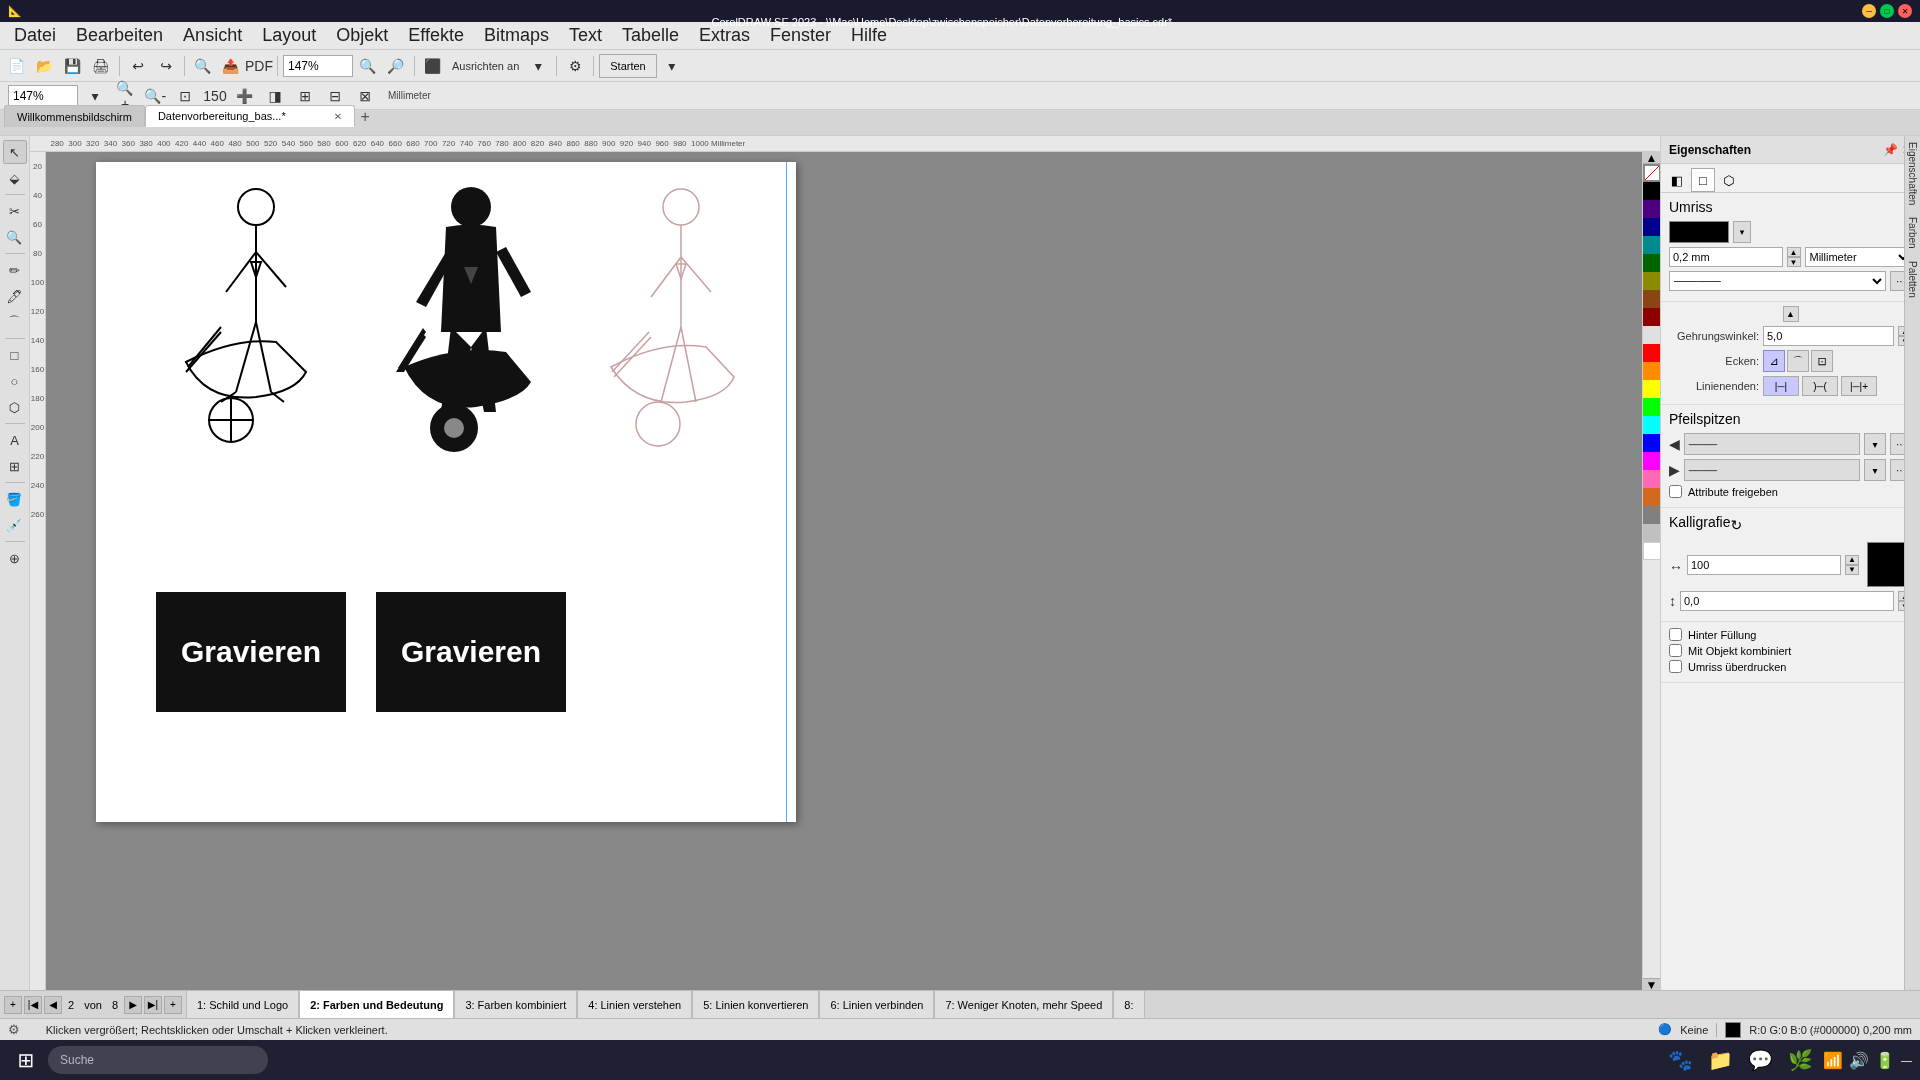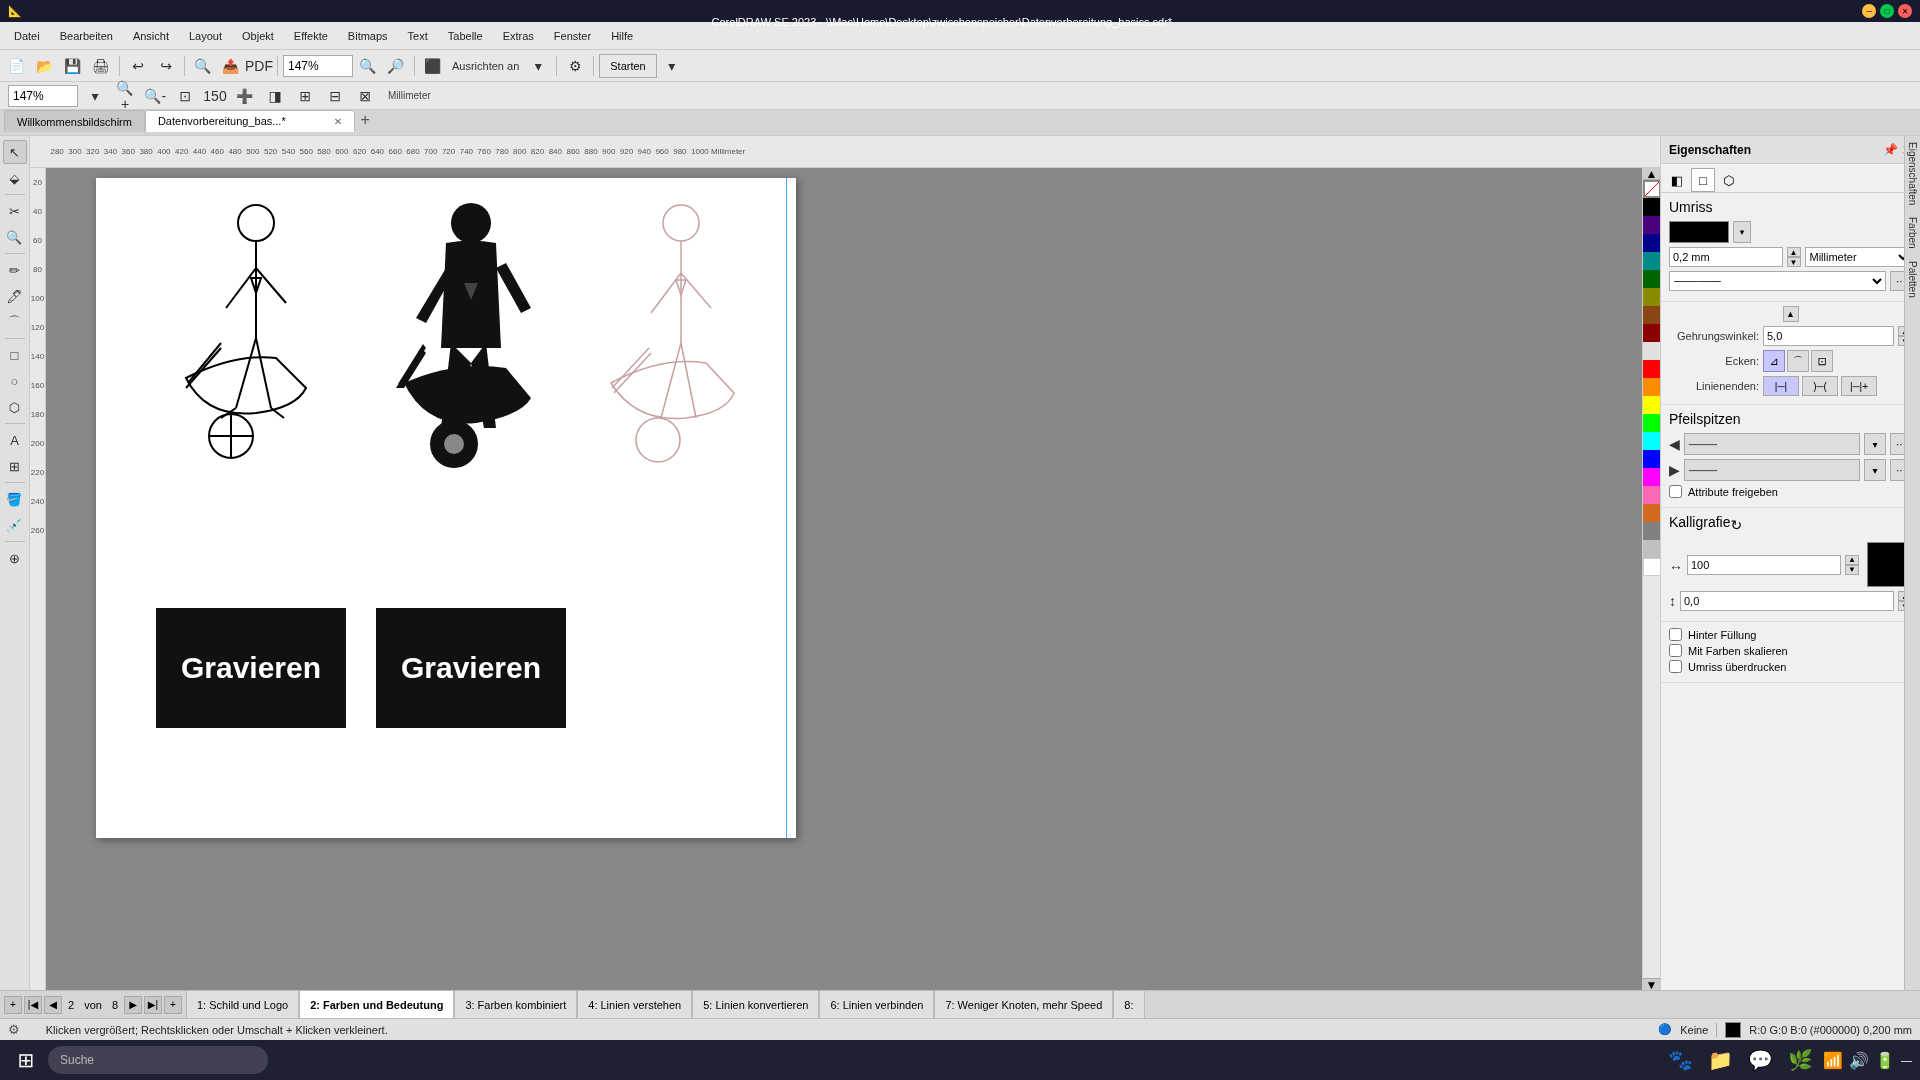--- a/index.html
+++ b/index.html
@@ -27,21 +27,21 @@
       height: 28px;
       background: #e8e8e8;
       display: flex;
       align-items: center;
       padding: 0 4px;
       border-bottom: 1px solid #ccc;
     }
     #menubar .menu-item {
       padding: 4px 10px;
       cursor: pointer;
-      font-size: 11px;
+      font-size: 18px;
       color: #222;
     }
 
     
     #toolbar1 {
       height: 32px;
       background: #e8e8e8;
       display: flex;
       align-items: center;
       padding: 0 4px;
@@ -76,22 +76,22 @@
       padding: 0 8px;
       gap: 4px;
       border-bottom: 1px solid #ccc;
     }
 
     
     #tabs {
       height: 26px;
       background: #d5d5d5;
       display: flex;
-      align-items: flex-start;
-      padding: 0 4px;
+      align-items: flex-end;
+      padding: 8px 4px;
       border-bottom: 1px solid #ccc;
     }
     .tab {
       height: 22px;
       padding: 0 12px;
       background: #c8c8c8;
       border: 1px solid #bbb;
       border-bottom: none;
       cursor: pointer;
       font-size: 11px;
@@ -141,21 +141,21 @@
 
     
     #canvas-area {
       flex: 1;
       display: flex;
       flex-direction: column;
       position: relative;
       overflow: hidden;
     }
     #ruler-h {
-      height: 32px;
+      height: 16px;
       background: #e8e8e8;
       border-bottom: 1px solid #ccc;
       display: flex;
       align-items: center;
       padding-left: 16px;
       font-size: 9px;
       color: #555;
       overflow: hidden;
       position: relative;
     }
@@ -883,21 +883,21 @@
       </div>
     </div>
 
     <div class="rp-section">
       <div class="checkbox-row">
         <input type="checkbox" style="">
         <span>Hinter Füllung</span>
       </div>
       <div class="checkbox-row">
         <input type="checkbox" style="">
-        <span>Mit Farben skalieren</span>
+        <span>Mit Objekt kombiniert</span>
       </div>
       <div class="checkbox-row">
         <input type="checkbox" style="">
         <span>Umriss überdrucken</span>
       </div>
     </div>
 
     <div style="position:absolute;right:0;top:0;bottom:0;width:16px;background:#d8d8d8;border-left:1px solid #bbb;display:flex;flex-direction:column;align-items:center;overflow:hidden;">
       <div class="edge-label">Eigenschaften</div>
       <div class="edge-label">Farben</div>

